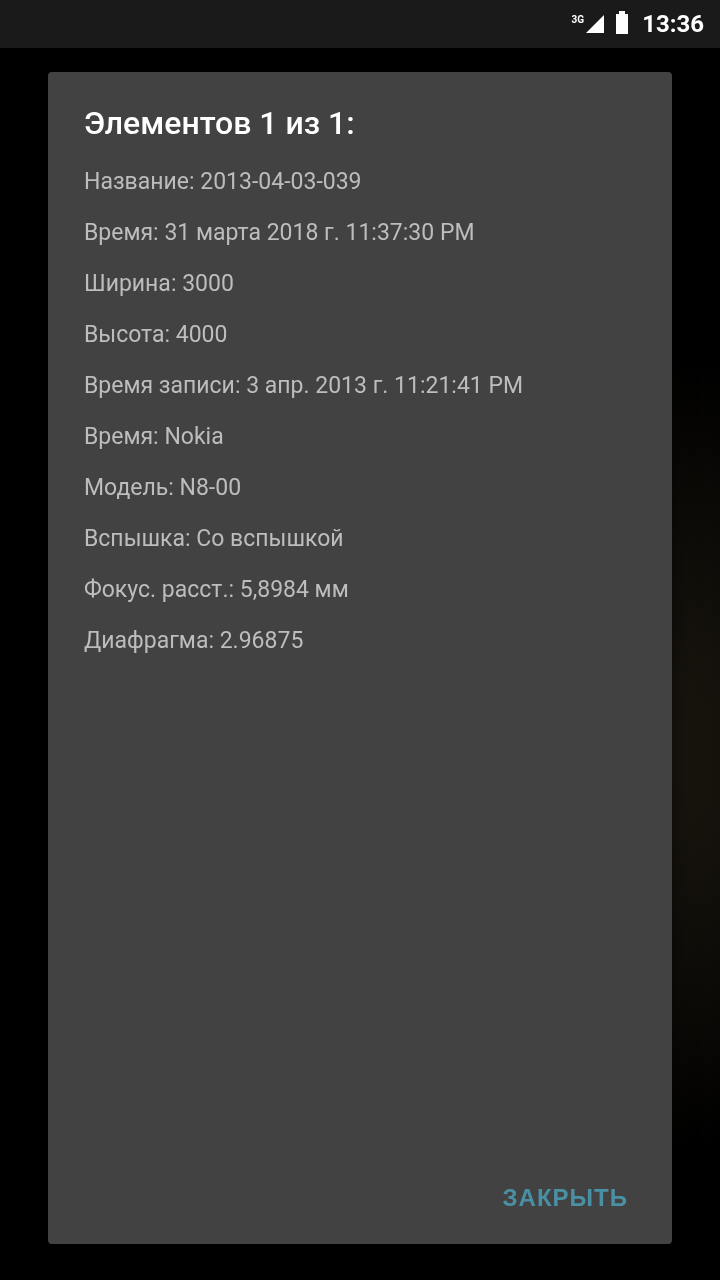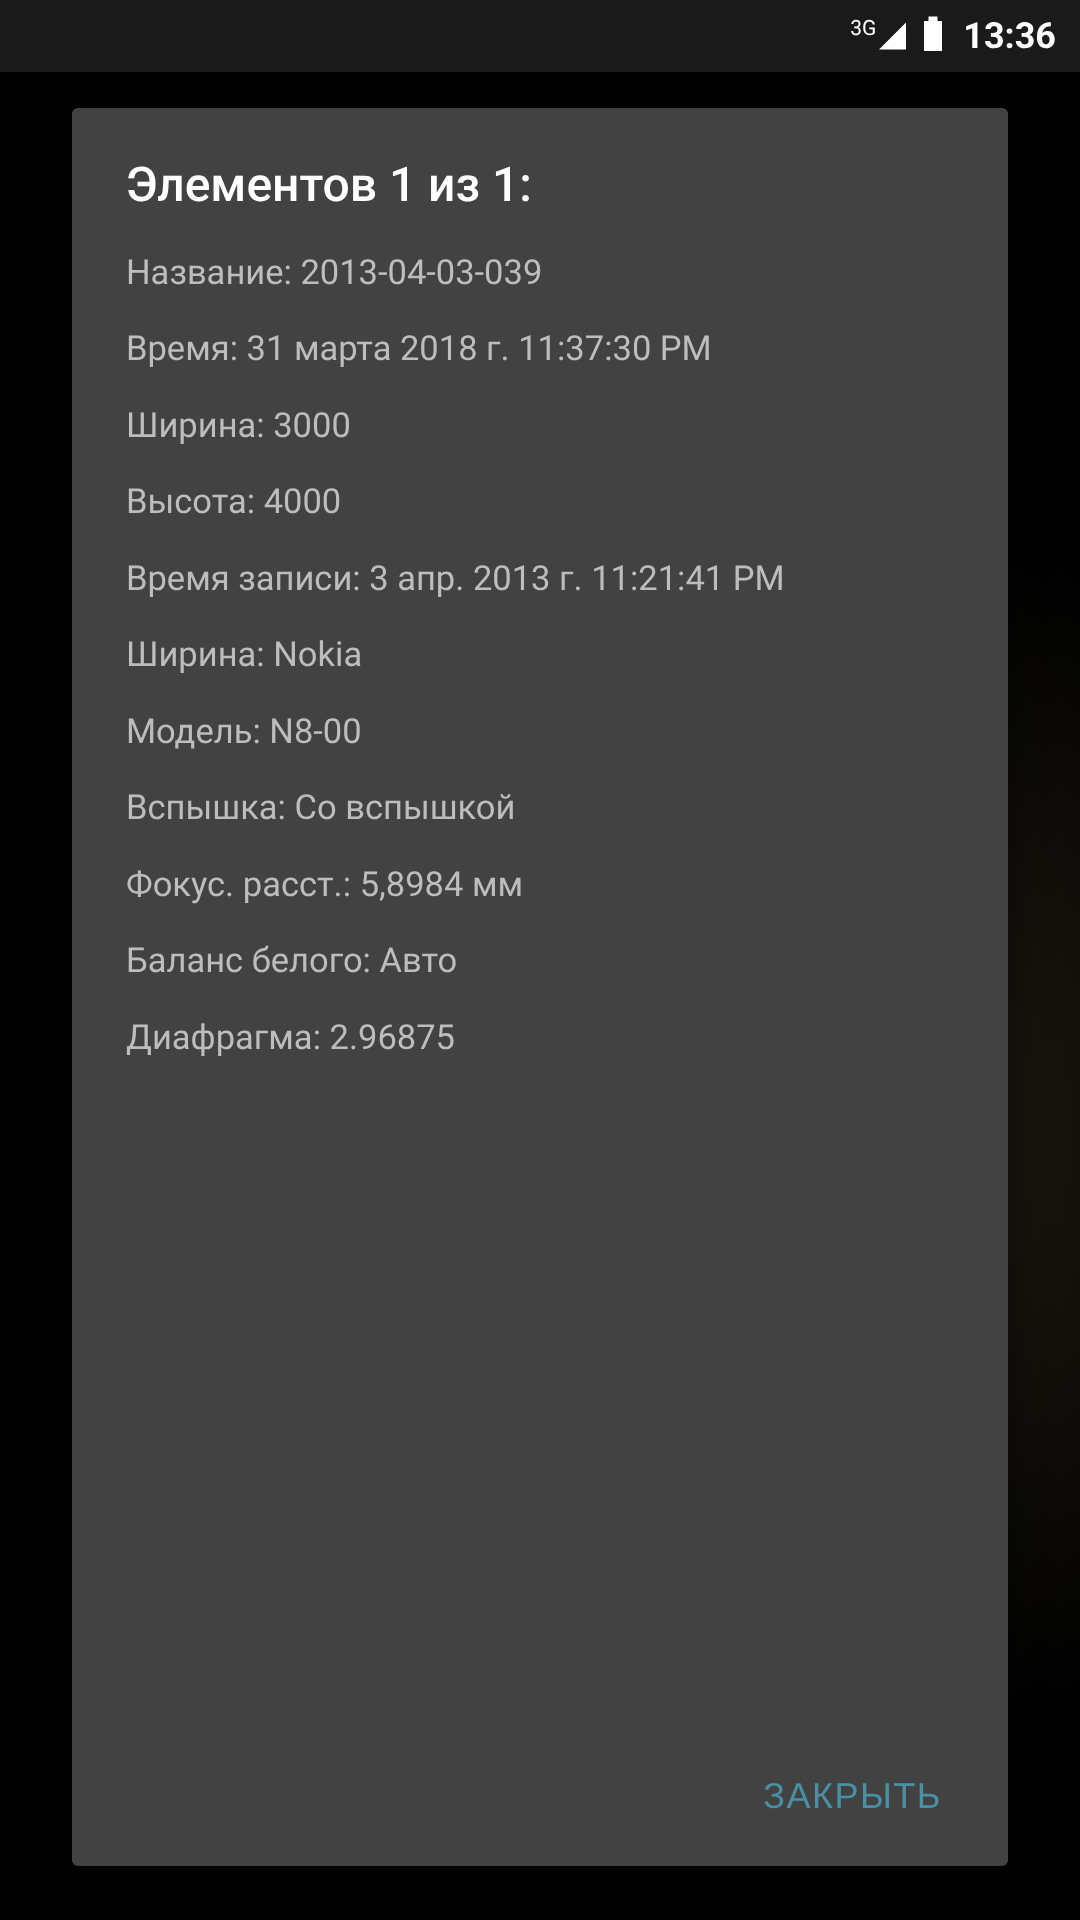--- a/index.html
+++ b/index.html
@@ -19,22 +19,22 @@
       height: 48px;
       background: #1a1a1a;
       display: flex;
       align-items: center;
       justify-content: flex-end;
       padding: 0 16px;
       gap: 8px;
       color: #fff;
     }
     .status-3g {
-      font-size: 14px;
-      font-weight: normal;
+      font-size: 10px;
+      font-weight: bold;
       margin-right: -6px;
       margin-top: -10px;
       text-align: center;
     }
     .signal-icon {
       width: 0;
       height: 0;
       border-style: solid;
       border-width: 0 0 18px 18px;
       border-color: transparent transparent #fff transparent;
@@ -108,21 +108,21 @@
     .dialog-actions {
       display: flex;
       justify-content: flex-end;
       padding: 12px 24px 20px 24px;
     }
     .close-button {
       background: transparent;
       border: none;
       color: #4a90a4;
       font-size: 24px;
-      font-weight: 400;
+      font-weight: 700;
       letter-spacing: 1px;
       padding: 12px 20px;
       cursor: pointer;
       text-transform: uppercase;
     }
   </style>
 </head>
 <body>
 
 <div class="status-bar">
@@ -137,23 +137,22 @@
 </div>
 
 <div class="dialog">
   <div class="dialog-title">Элементов 1 из 1:</div>
   <div class="dialog-content">
     <div class="detail-row">Название: 2013-04-03-039</div>
     <div class="detail-row">Время: 31 марта 2018 г. 11:37:30 PM</div>
     <div class="detail-row">Ширина: 3000</div>
     <div class="detail-row">Высота: 4000</div>
     <div class="detail-row">Время записи: 3 апр. 2013 г. 11:21:41 PM</div>
-    <div class="detail-row">Ширина: Nokia</div>
+    <div class="detail-row">Время: Nokia</div>
     <div class="detail-row">Модель: N8-00</div>
     <div class="detail-row">Вспышка: Со вспышкой</div>
     <div class="detail-row">Фокус. расст.: 5,8984 мм</div>
-    <div class="detail-row">Баланс белого: Авто</div>
     <div class="detail-row">Диафрагма: 2.96875</div>
   </div>
   <div class="dialog-actions">
     <button class="close-button">Закрыть</button>
   </div>
 </div>
 
 </body></html>

